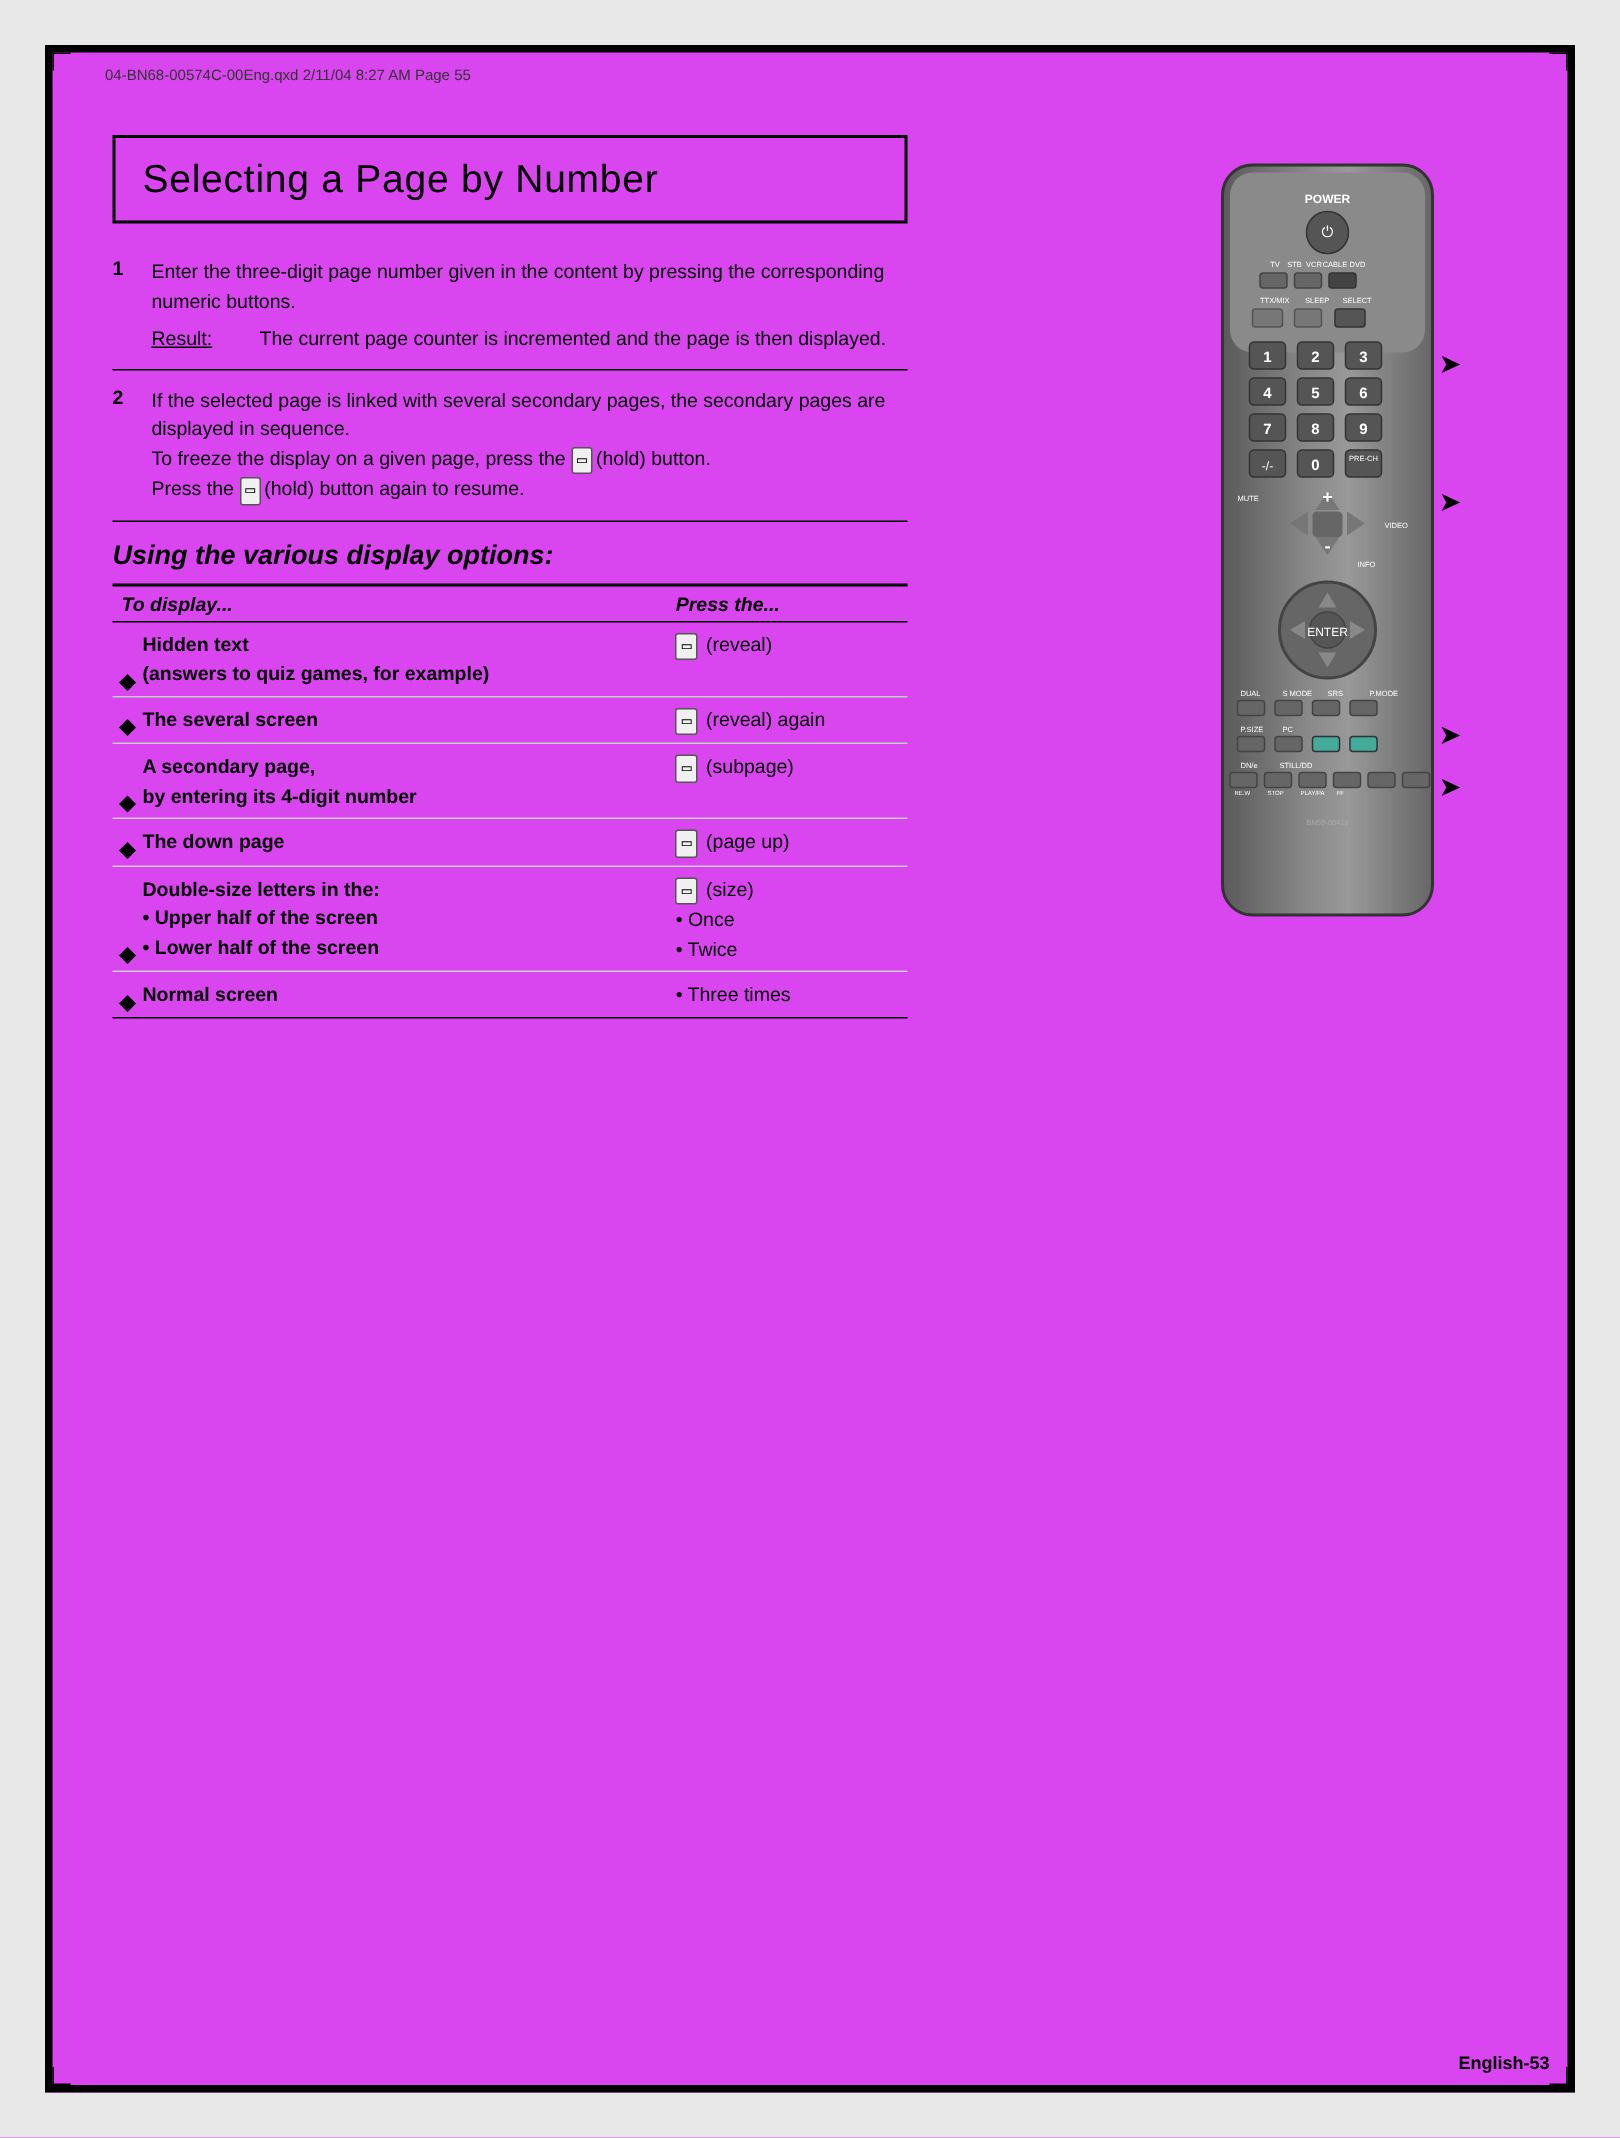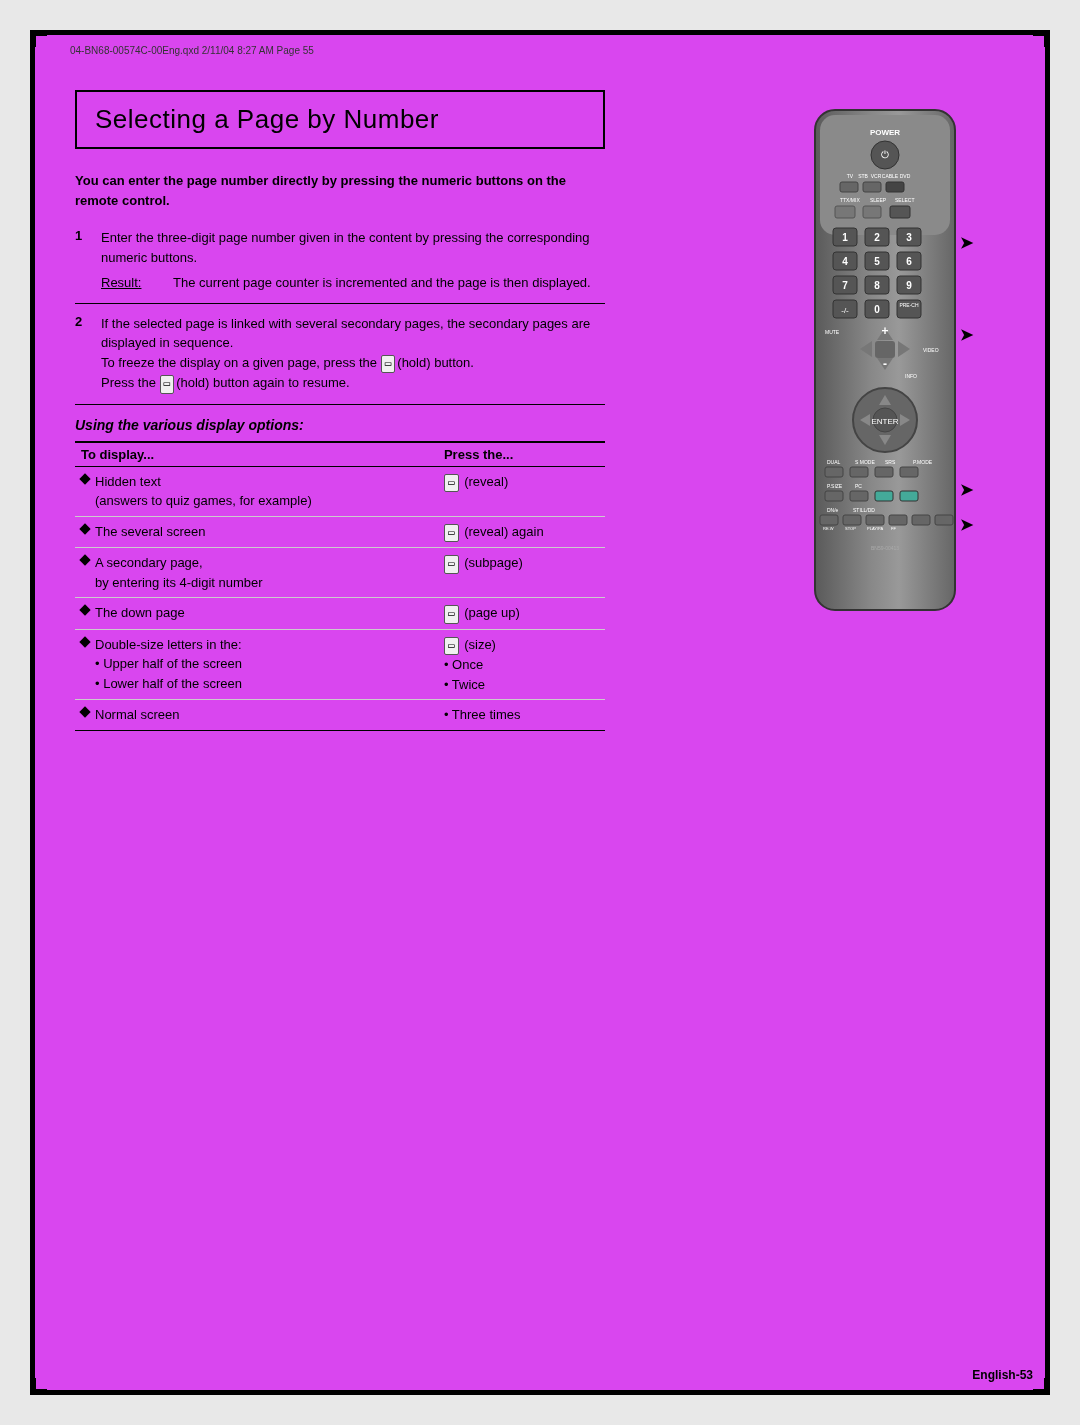--- a/index.html
+++ b/index.html
@@ -119,40 +119,41 @@
     }
 
     .result-text {
       font-size: 13px;
       line-height: 1.5;
     }
 
     .options-title {
       font-weight: bold;
       font-style: italic;
-      font-size: 14px;
+      font-size: 18px;
       margin-top: 12px;
       margin-bottom: 8px;
     }
 
     .display-table {
       width: 100%;
       border-collapse: collapse;
       font-size: 13px;
     }
 
     .display-table thead tr {
       border-top: 2px solid #000;
       border-bottom: 1px solid #000;
     }
 
     .display-table th {
       font-weight: bold;
       padding: 4px 6px;
       text-align: left;
+      font-style: italic;
     }
 
     .display-table tbody tr {
       border-bottom: 1px solid #ccc;
       vertical-align: top;
     }
 
     .display-table tbody tr:last-child {
       border-bottom: 1px solid #000;
     }
@@ -169,21 +170,22 @@
       height: 8px;
       background: #000;
       transform: rotate(45deg);
       margin-right: 6px;
       margin-top: 3px;
       flex-shrink: 0;
     }
 
     .item-with-diamond {
       display: flex;
-      align-items: flex-start;
+      align-items: flex-end;
+      font-weight: bold;
     }
 
     .btn-icon {
       display: inline-block;
       border: 1px solid #555;
       border-radius: 2px;
       padding: 0 3px;
       font-size: 11px;
       background: #f0f0f0;
       margin-right: 2px;
@@ -213,21 +215,20 @@
   <div class="header-bar">
     <span>04-BN68-00574C-00Eng.qxd   2/11/04  8:27 AM   Page 55</span>
   </div>
 
   <div class="content-area">
 
     <div class="left-column">
 
       <div class="page-title">Selecting a Page by Number</div>
 
-      <div class="bold-intro">You can enter the page number directly by pressing the numeric buttons on the remote control.</div>
 
       <div class="numbered-item">
         <span class="num">1</span>
         <div class="item-content">
           <span>Enter the three-digit page number given in the content by pressing the corresponding numeric buttons.</span>
           <div class="result-row">
             <span class="result-label">Result:</span>
             <span class="result-text">The current page counter is incremented and the page is then displayed.</span>
           </div>
         </div>

